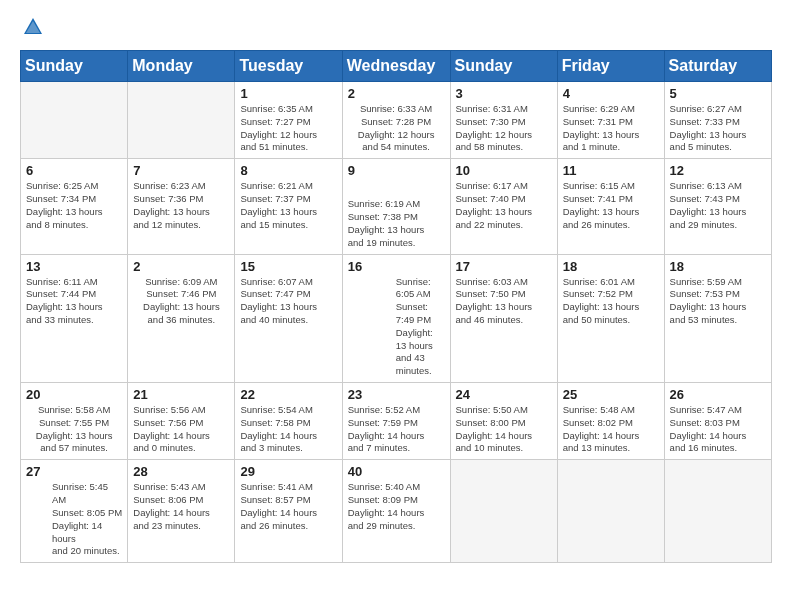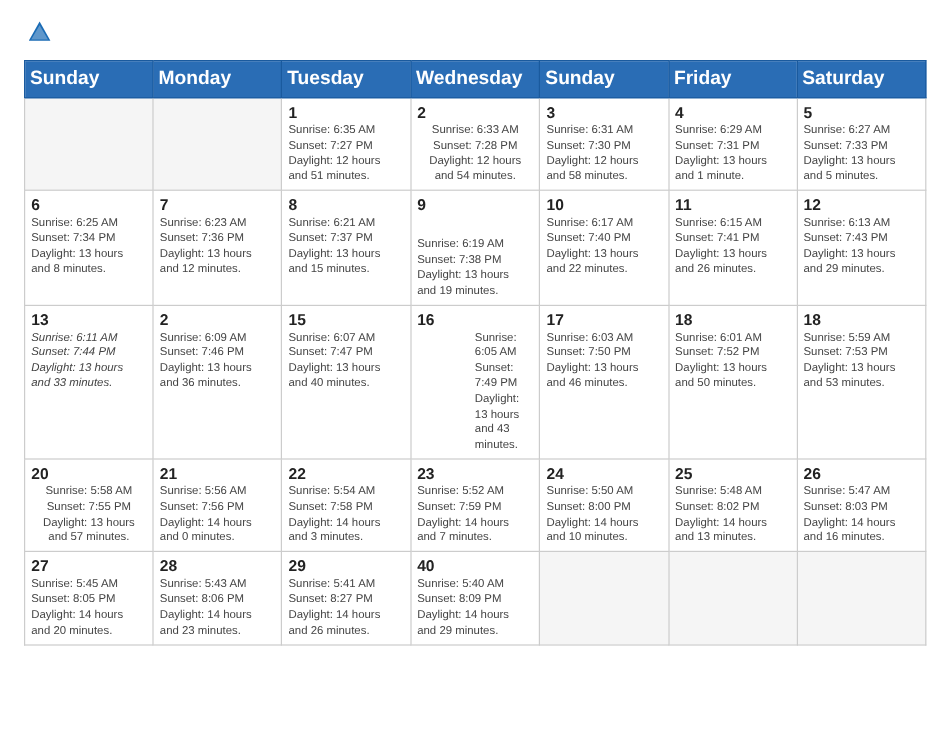--- a/index.html
+++ b/index.html
@@ -214,28 +214,28 @@
             <span class="day-num">12</span>
             <div class="day-info" style="white-space: pre-line;">Sunrise: 6:13 AM
 Sunset: 7:43 PM
 Daylight: 13 hours
 and 29 minutes.</div>
           </td>
         </tr>
         <tr>
           <td>
             <span class="day-num">13</span>
-            <div class="day-info" style="white-space: pre-line; font-style: italic;">Sunrise: 6:11 AM
+            <div class="day-info" style="white-space: pre-line;">Sunrise: 6:11 AM
 Sunset: 7:44 PM
 Daylight: 13 hours
 and 33 minutes.</div>
           </td>
           <td>
             <span class="day-num">2</span>
-            <div class="day-info" style="white-space: pre-line;">Sunrise: 6:09 AM
+            <div class="day-info" style="white-space: pre-line; text-align: center;">Sunrise: 6:09 AM
 Sunset: 7:46 PM
 Daylight: 13 hours
 and 36 minutes.</div>
           </td>
           <td>
             <span class="day-num">15</span>
             <div class="day-info" style="white-space: pre-line;">Sunrise: 6:07 AM
 Sunset: 7:47 PM
 Daylight: 13 hours
 and 40 minutes.</div>
@@ -316,36 +316,36 @@
             <span class="day-num">26</span>
             <div class="day-info" style="white-space: pre-line;">Sunrise: 5:47 AM
 Sunset: 8:03 PM
 Daylight: 14 hours
 and 16 minutes.</div>
           </td>
         </tr>
         <tr>
           <td>
             <span class="day-num">27</span>
-            <div class="day-info" style="white-space: pre-line;">Sunrise: 5:45 AM
+            <div class="day-info" style="white-space: pre-line; margin-left: 26px;">Sunrise: 5:45 AM
 Sunset: 8:05 PM
 Daylight: 14 hours
 and 20 minutes.</div>
           </td>
           <td>
             <span class="day-num">28</span>
             <div class="day-info" style="white-space: pre-line;">Sunrise: 5:43 AM
 Sunset: 8:06 PM
 Daylight: 14 hours
 and 23 minutes.</div>
           </td>
           <td>
             <span class="day-num">29</span>
             <div class="day-info" style="white-space: pre-line;">Sunrise: 5:41 AM
-Sunset: 8:27 PM
+Sunset: 8:57 PM
 Daylight: 14 hours
 and 26 minutes.</div>
           </td>
           <td>
             <span class="day-num">40</span>
             <div class="day-info" style="white-space: pre-line;">Sunrise: 5:40 AM
 Sunset: 8:09 PM
 Daylight: 14 hours
 and 29 minutes.</div>
           </td>

